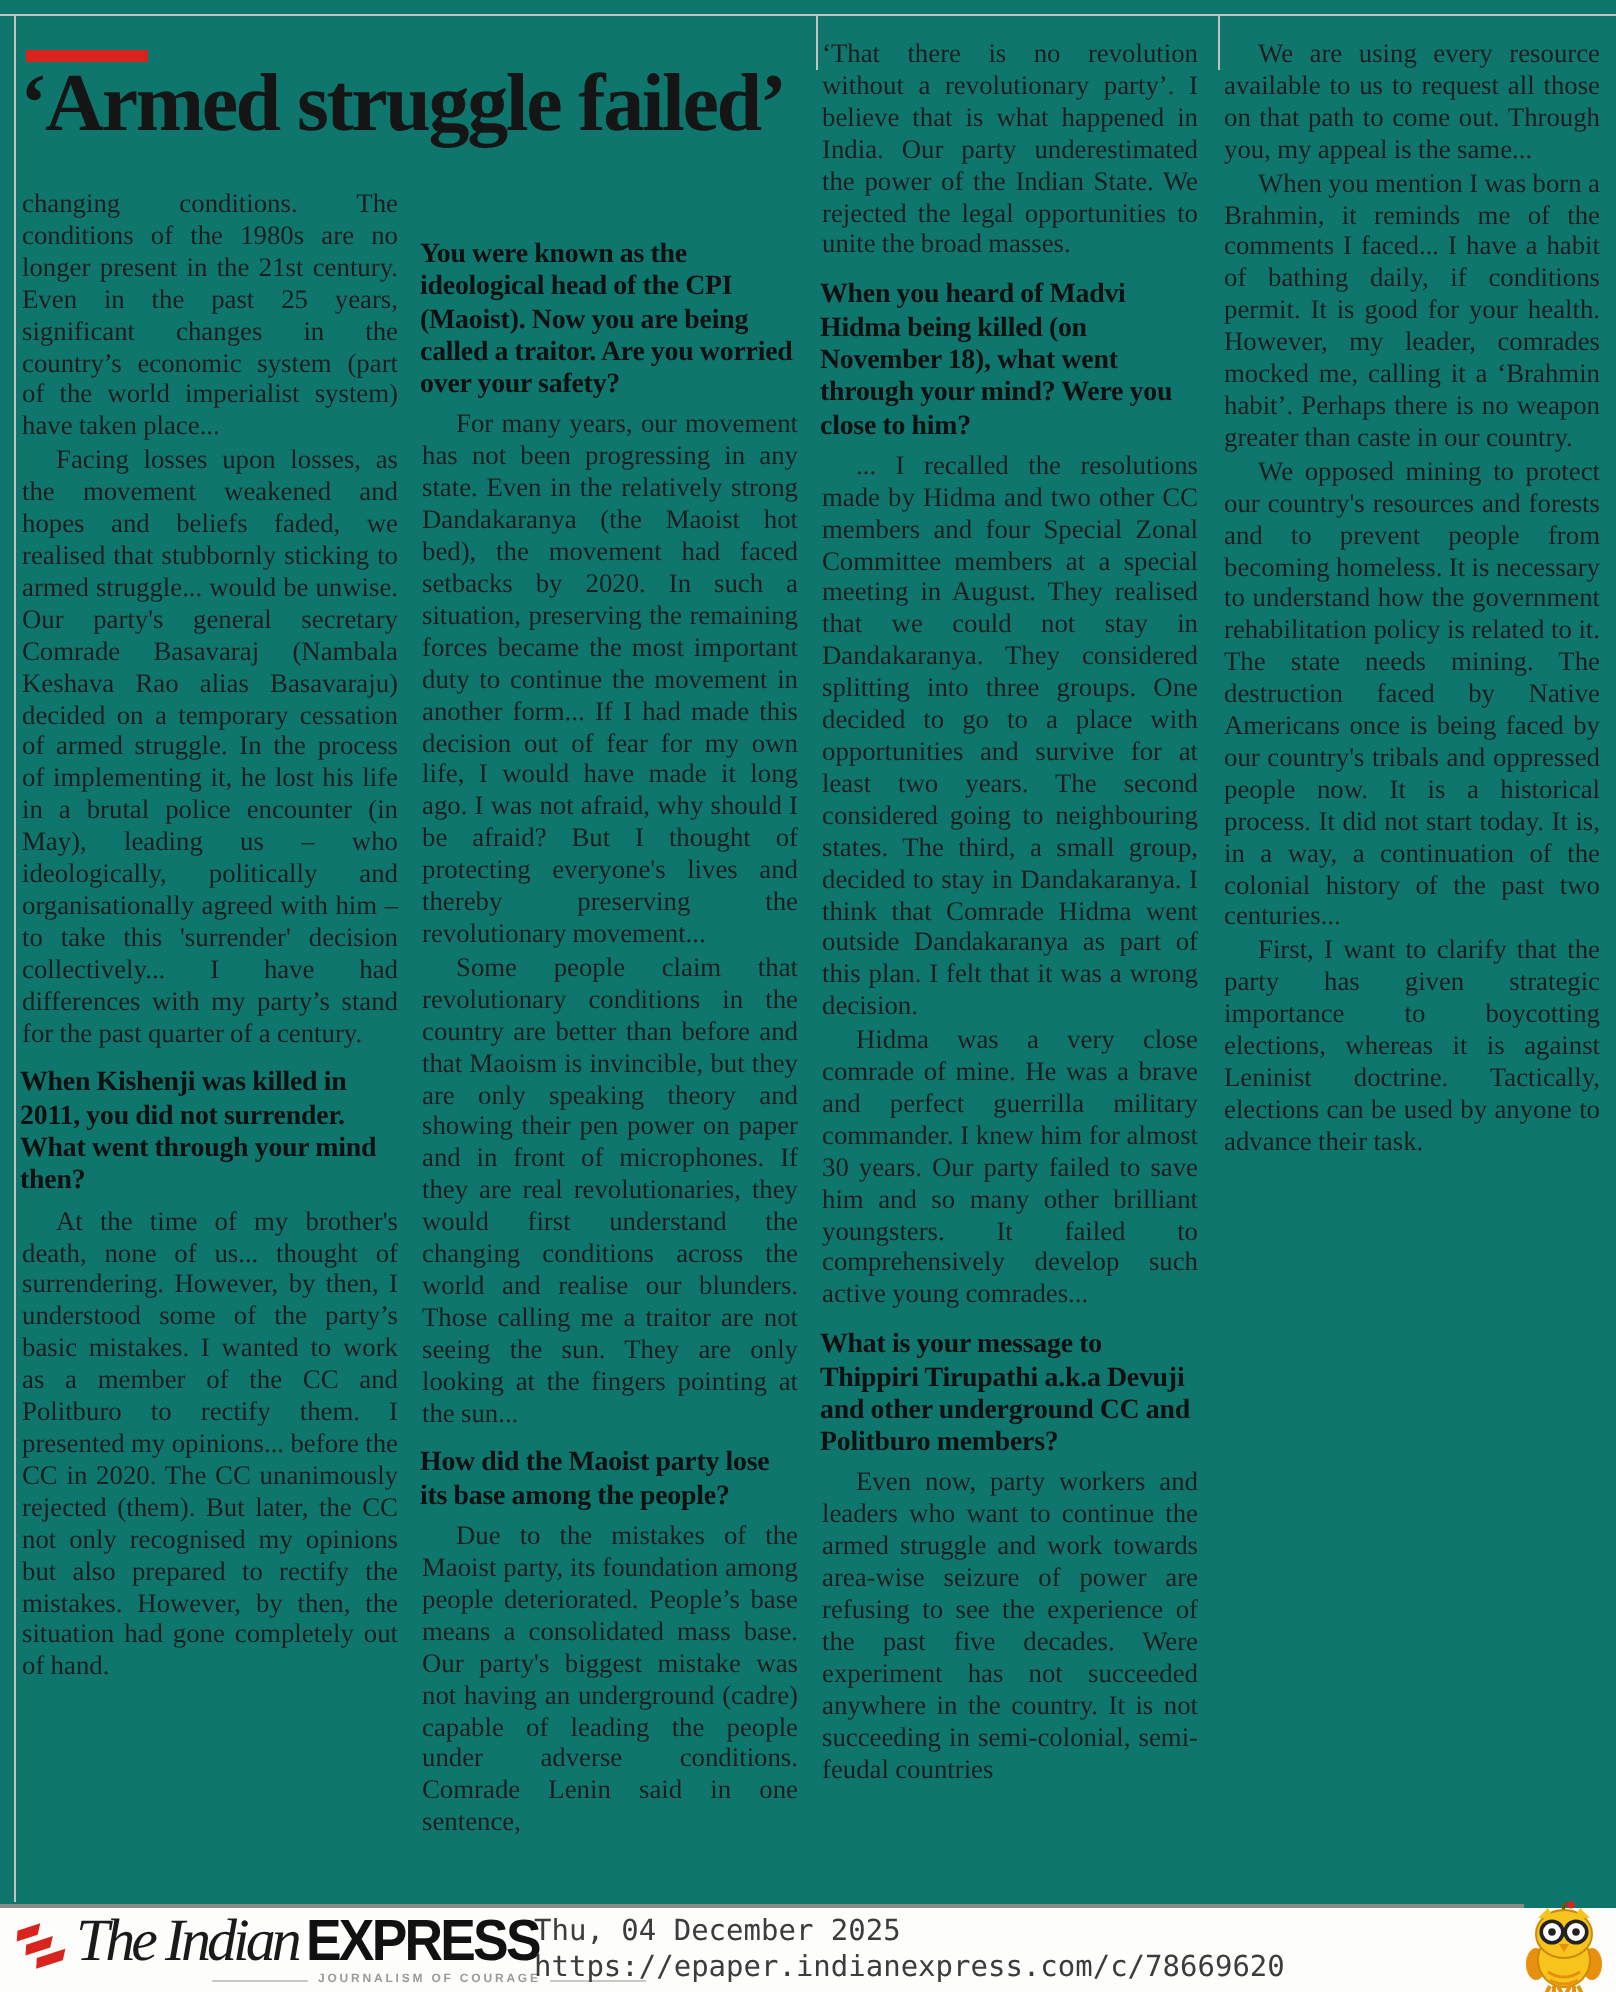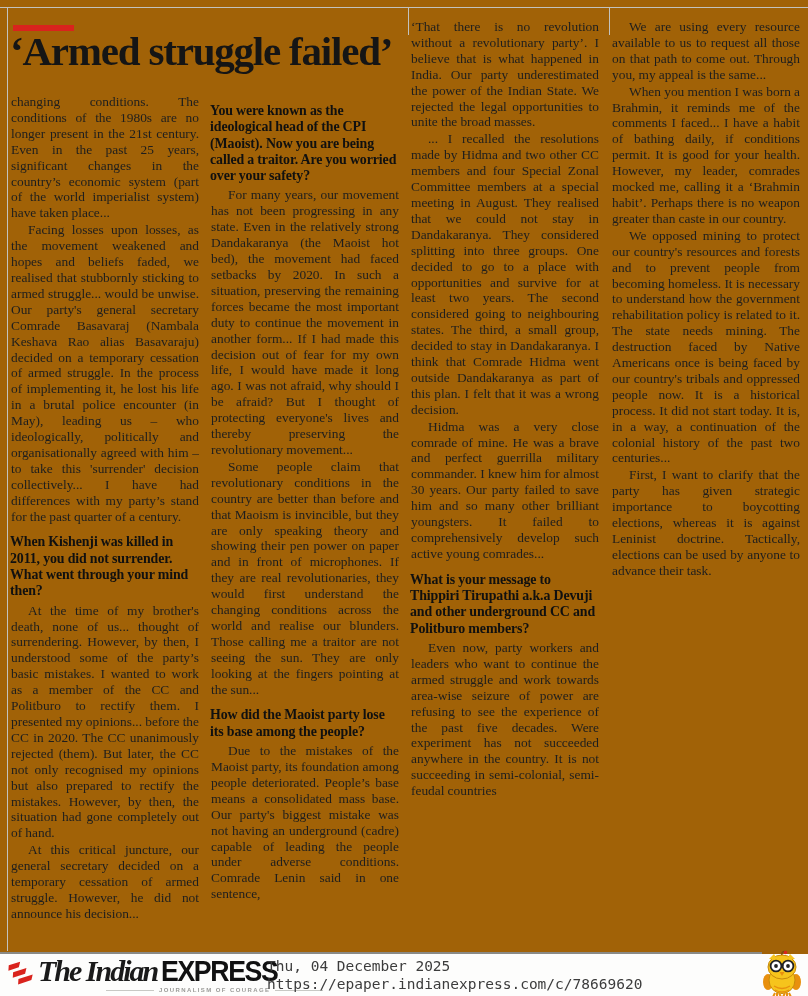--- a/index.html
+++ b/index.html
@@ -1,17 +1,17 @@
 <!DOCTYPE html>
 <html lang="en"><head>
 <meta charset="utf-8">
 <style>
   html,body{margin:0;padding:0;background:#e9e9e7;}
   .page{
-    position:relative;width:808px;height:996px;background:#a16207;
+    position:relative;width:808px;height:996px;background:#0f766e;
     font-family:"Liberation Serif",serif;color:#1e1e1e;overflow:hidden;
     margin:0 auto;
   }
   
   .rule-top{position:absolute;left:0;top:7px;width:808px;height:1px;background:#c2c2be;}
   .rule-left{position:absolute;left:7px;top:7px;width:1px;height:944px;background:#c2c2be;}
   .tick{position:absolute;top:7px;width:1px;height:28px;background:#c2c2be;}
   .tick.t3{left:408px;}
   .tick.t4{left:609px;}
 
@@ -21,39 +21,39 @@
     font-size:41px;line-height:1.05;font-weight:900;letter-spacing:-1.2px;
     color:#151515;font-family:"Liberation Serif",serif;
   }
 
   .col{
     position:absolute;width:190px;overflow:hidden;
     font-size:13.4px;line-height:15.9px;text-align:justify;
     hyphens:auto;-webkit-hyphens:auto;word-spacing:-0.2px;
   }
   .col1{left:10px;top:93px;height:858px;}
-  .col2{left:210px;top:93px;height:858px;}
+  .col2{left:210px;top:110px;height:858px;}
   .col3{left:410px;top:18px;height:933px;}
   .col4{left:611px;top:18px;height:933px;}
   .col p{margin:1px;}
   .col p.ind{text-indent:17px;}
   .col p.q{
     font-weight:bold;font-size:13.9px;line-height:16.3px;margin:10px 0 3px 0;
     text-align:left;color:#101010;letter-spacing:-0.1px;
   }
 
   
   .footer-sep{position:absolute;left:0;top:952px;width:762px;height:2px;background:#8a8a86;}
   .footer{position:absolute;left:0;top:954px;width:808px;height:42px;background:#fdfdfc;}
   .logo{position:absolute;left:8px;top:2px;display:flex;align-items:flex-start;}
   .logo-mark{margin:3px 4px 0 0;}
   .logo-text{line-height:1;}
   .logo-row{display:flex;align-items:baseline;}
   .logo-theindian{
-    font-family:"Liberation Serif",serif;font-style:italic;font-weight:bold;
+    font-family:"Liberation Serif",serif;font-style:italic;font-weight:normal;
     font-size:30px;letter-spacing:-2px;color:#1a1a1a;
   }
   .logo-express{
     font-family:"Liberation Sans",sans-serif;font-weight:bold;font-size:29px;
     letter-spacing:-1.5px;color:#111;transform:scaleX(0.92);transform-origin:left;
     margin-left:4px;
   }
   .logo-tagline{
     display:flex;align-items:center;gap:5px;margin-top:1px;margin-left:68px;
     font-family:"Liberation Sans",sans-serif;font-size:6px;letter-spacing:1.4px;
@@ -80,31 +80,31 @@
   <div class="tick t4"></div>
 
   <div class="kicker" style="background: rgb(217, 35, 29);"></div>
   <h1 class="headline">‘Armed struggle failed’</h1>
 
   <div class="col col1">
       <p class="">changing conditions. The conditions of the 1980s are no longer present in the 21st century. Even in the past 25 years, significant changes in the country’s economic system (part of the world imperialist system) have taken place...</p>
       <p class="ind">Facing losses upon losses, as the movement weakened and hopes and beliefs faded, we realised that stubbornly sticking to armed struggle... would be unwise. Our party's general secretary Comrade Basavaraj (Nambala Keshava Rao alias Basavaraju) decided on a temporary cessation of armed struggle. In the process of implementing it, he lost his life in a brutal police encounter (in May), leading us – who ideologically, politically and organisationally agreed with him – to take this 'surrender' decision collectively... I have had differences with my party’s stand for the past quarter of a century.</p>
       <p class="q">When Kishenji was killed in 2011, you did not surrender. What went through your mind then?</p>
       <p class="ind">At the time of my brother's death, none of us... thought of surrendering. However, by then, I understood some of the party’s basic mistakes. I wanted to work as a member of the CC and Politburo to rectify them. I presented my opinions... before the CC in 2020. The CC unanimously rejected (them). But later, the CC not only recognised my opinions but also prepared to rectify the mistakes. However, by then, the situation had gone completely out of hand.</p>
-      <p class="ind">At this critical juncture, our general secretary decided on a temporary cessation of armed struggle. However, he did not announce his decision...</p>
     </div>
   <div class="col col2">
       <p class="q">You were known as the ideological head of the CPI (Maoist). Now you are being called a traitor. Are you worried over your safety?</p>
       <p class="ind">For many years, our movement has not been progressing in any state. Even in the relatively strong Dandakaranya (the Maoist hot bed), the movement had faced setbacks by 2020. In such a situation, preserving the remaining forces became the most important duty to continue the movement in another form... If I had made this decision out of fear for my own life, I would have made it long ago. I was not afraid, why should I be afraid? But I thought of protecting everyone's lives and thereby preserving the revolutionary movement...</p>
       <p class="ind">Some people claim that revolutionary conditions in the country are better than before and that Maoism is invincible, but they are only speaking theory and showing their pen power on paper and in front of microphones. If they are real revolutionaries, they would first understand the changing conditions across the world and realise our blunders. Those calling me a traitor are not seeing the sun. They are only looking at the fingers pointing at the sun...</p>
       <p class="q">How did the Maoist party lose its base among the people?</p>
       <p class="ind">Due to the mistakes of the Maoist party, its foundation among people deteriorated. People’s base means a consolidated mass base. Our party's biggest mistake was not having an underground (cadre) capable of leading the people under adverse conditions. Comrade Lenin said in one sentence,</p>
     </div>
   <div class="col col3">
       <p class="">‘That there is no revolution without a revolutionary party’. I believe that is what happened in India. Our party underestimated the power of the Indian State. We rejected the legal opportunities to unite the broad masses.</p>
+      <p class="q">When you heard of Madvi Hidma being killed (on November 18), what went through your mind? Were you close to him?</p>
       <p class="ind">... I recalled the resolutions made by Hidma and two other CC members and four Special Zonal Committee members at a special meeting in August. They realised that we could not stay in Dandakaranya. They considered splitting into three groups. One decided to go to a place with opportunities and survive for at least two years. The second considered going to neighbouring states. The third, a small group, decided to stay in Dandakaranya. I think that Comrade Hidma went outside Dandakaranya as part of this plan. I felt that it was a wrong decision.</p>
       <p class="ind">Hidma was a very close comrade of mine. He was a brave and perfect guerrilla military commander. I knew him for almost 30 years. Our party failed to save him and so many other brilliant youngsters. It failed to comprehensively develop such active young comrades...</p>
       <p class="q">What is your message to Thippiri Tirupathi a.k.a Devuji and other underground CC and Politburo members?</p>
       <p class="ind">Even now, party workers and leaders who want to continue the armed struggle and work towards area-wise seizure of power are refusing to see the experience of the past five decades. Were experiment has not succeeded anywhere in the country. It is not succeeding in semi-colonial, semi-feudal countries</p>
     </div>
   <div class="col col4">
       <p class="ind">We are using every resource available to us to request all those on that path to come out. Through you, my appeal is the same...</p>
       <p class="ind">When you mention I was born a Brahmin, it reminds me of the comments I faced... I have a habit of bathing daily, if conditions permit. It is good for your health. However, my leader, comrades mocked me, calling it a ‘Brahmin habit’. Perhaps there is no weapon greater than caste in our country.</p>
       <p class="ind">We opposed mining to protect our country's resources and forests and to prevent people from becoming homeless. It is necessary to understand how the government rehabilitation policy is related to it. The state needs mining. The destruction faced by Native Americans once is being faced by our country's tribals and oppressed people now. It is a historical process. It did not start today. It is, in a way, a continuation of the colonial history of the past two centuries...</p>
       <p class="ind">First, I want to clarify that the party has given strategic importance to boycotting elections, whereas it is against Leninist doctrine. Tactically, elections can be used by anyone to advance their task.</p>

